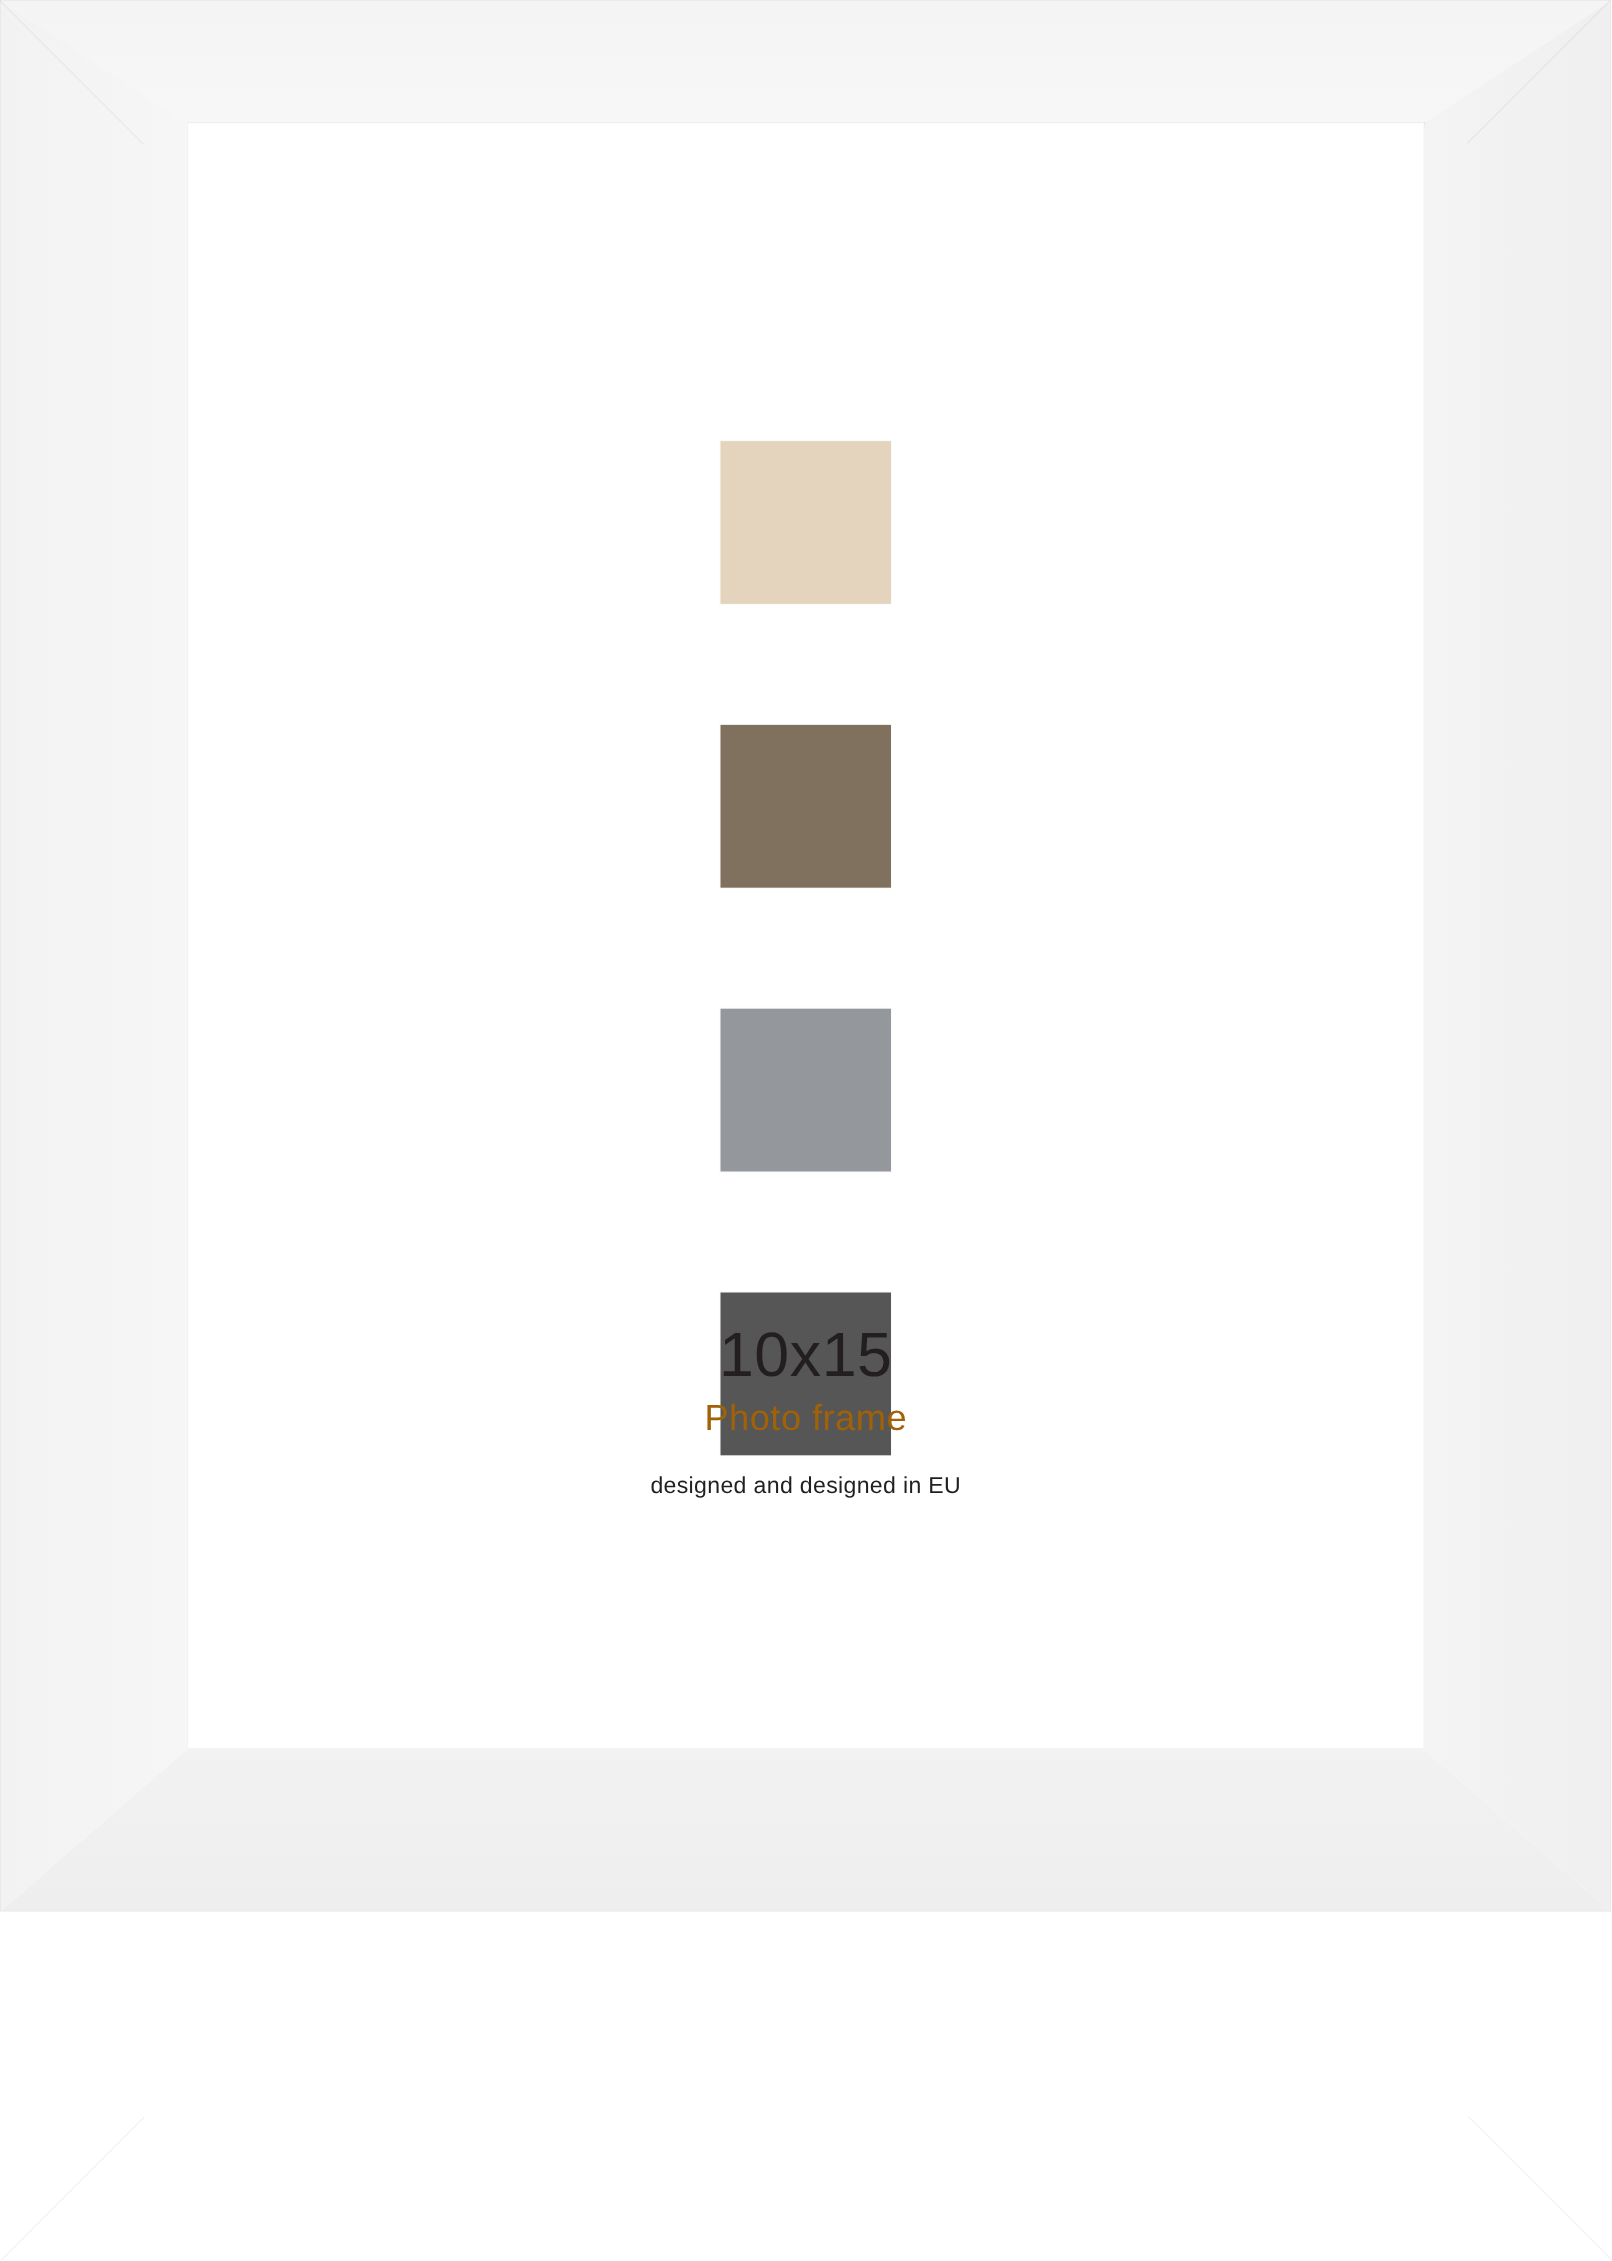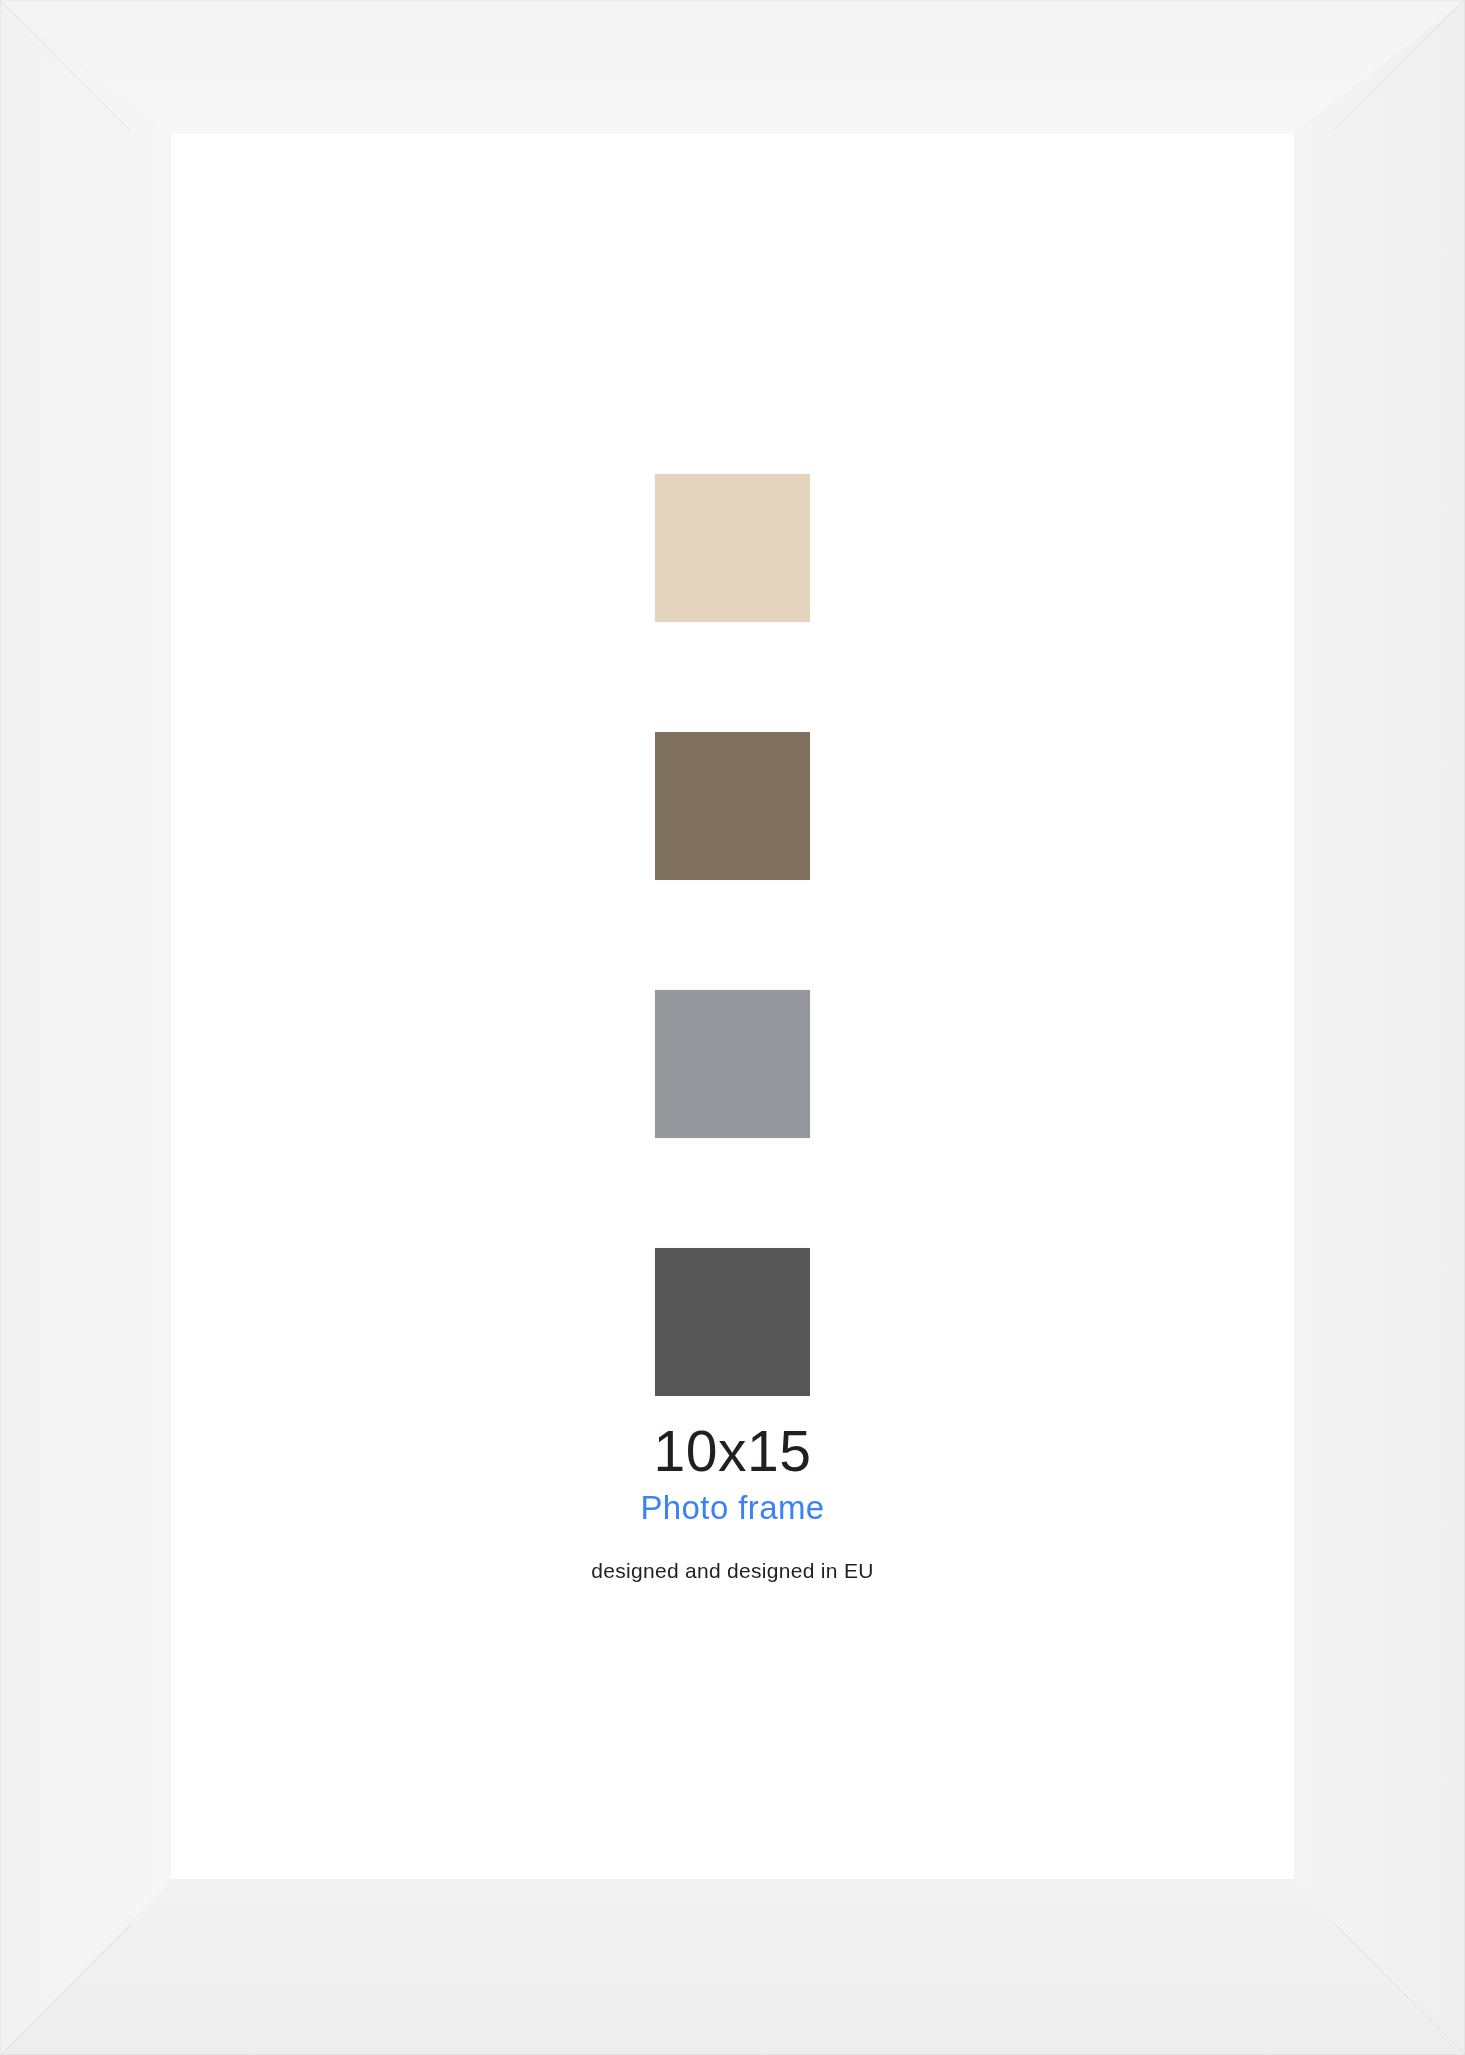--- a/index.html
+++ b/index.html
@@ -20,21 +20,21 @@
     overflow: hidden;
     background: #ffffff;
   }
 
   
   .frame-outer {
     position: absolute;
     left: 0;
     top: 0;
     width: 1465px;
-    height: 2055px;
+    height: 1738px;
     background: #ffffff;
   }
 
   
   .moulding {
     position: absolute;
     left: 0; top: 0;
     width: 100%;
     height: 100%;
     pointer-events: none;
@@ -148,21 +148,21 @@
     letter-spacing: 0.5px;
     line-height: 1.02;
     color: #231f20;
   }
   .caption-kind {
     font-size: 33px;
     font-weight: 400;
     letter-spacing: 0.4px;
     line-height: 1.35;
     margin-top: 6px;
-    color: #3b82f6;
+    color: #a16207;
   }
   .caption-origin {
     font-size: 21px;
     font-weight: 400;
     letter-spacing: 0.3px;
     margin-top: 28px;
     color: #231f20;
   }
 </style>
 </head>

